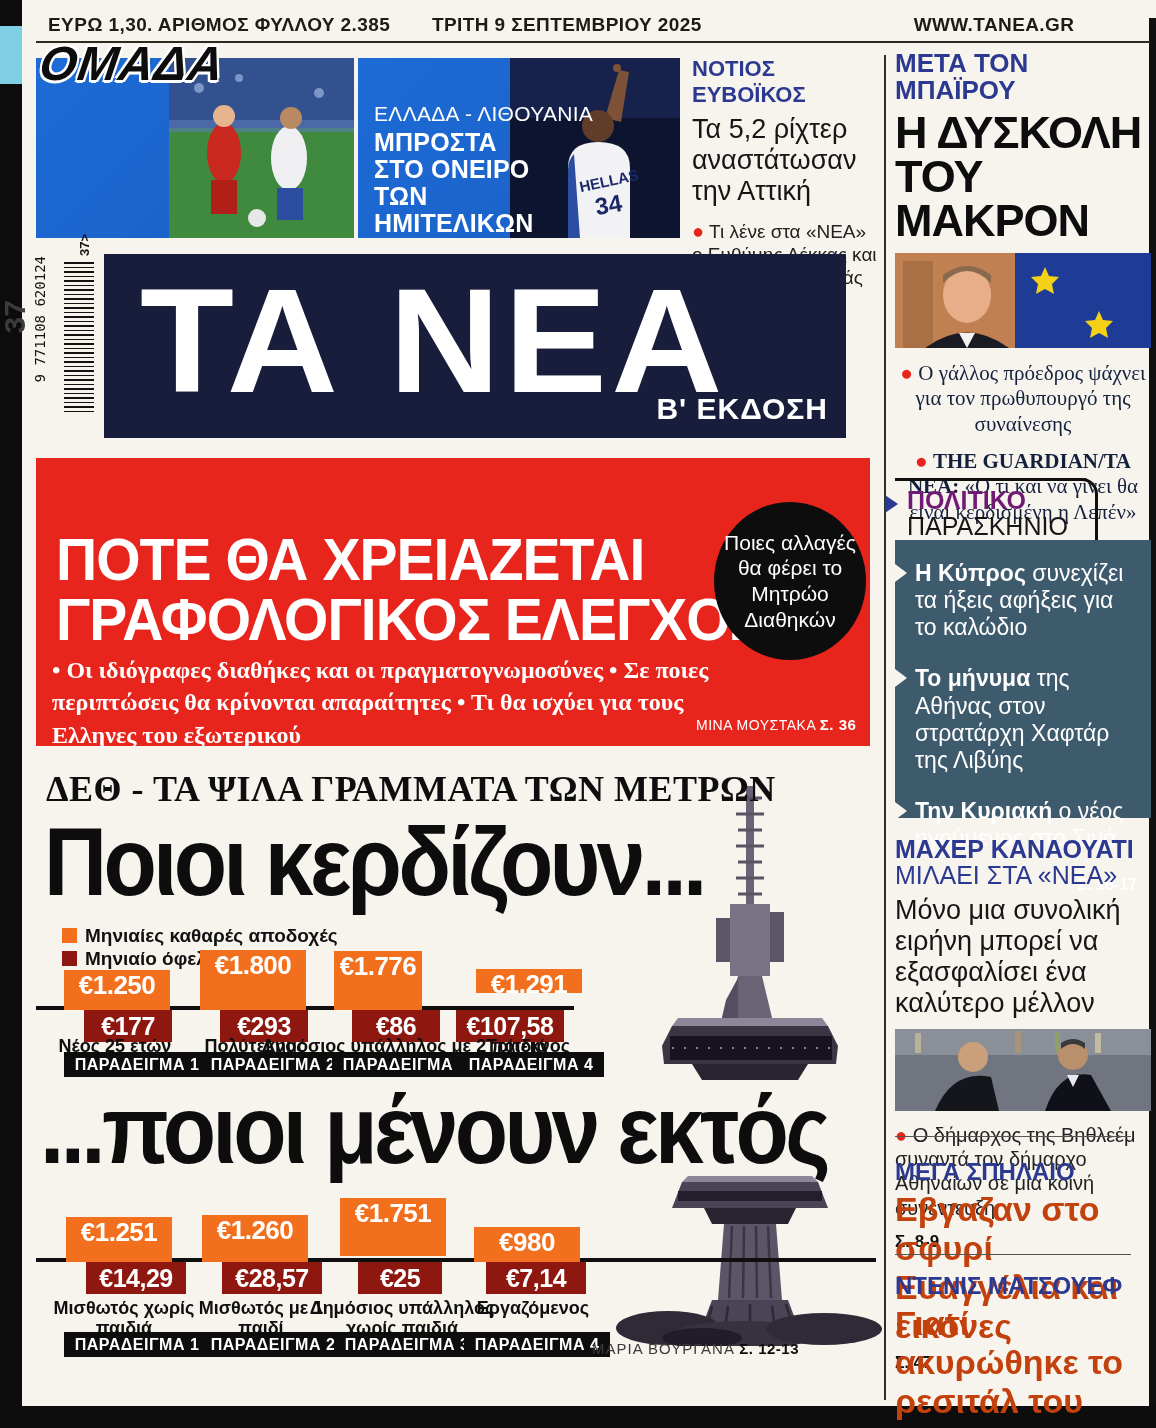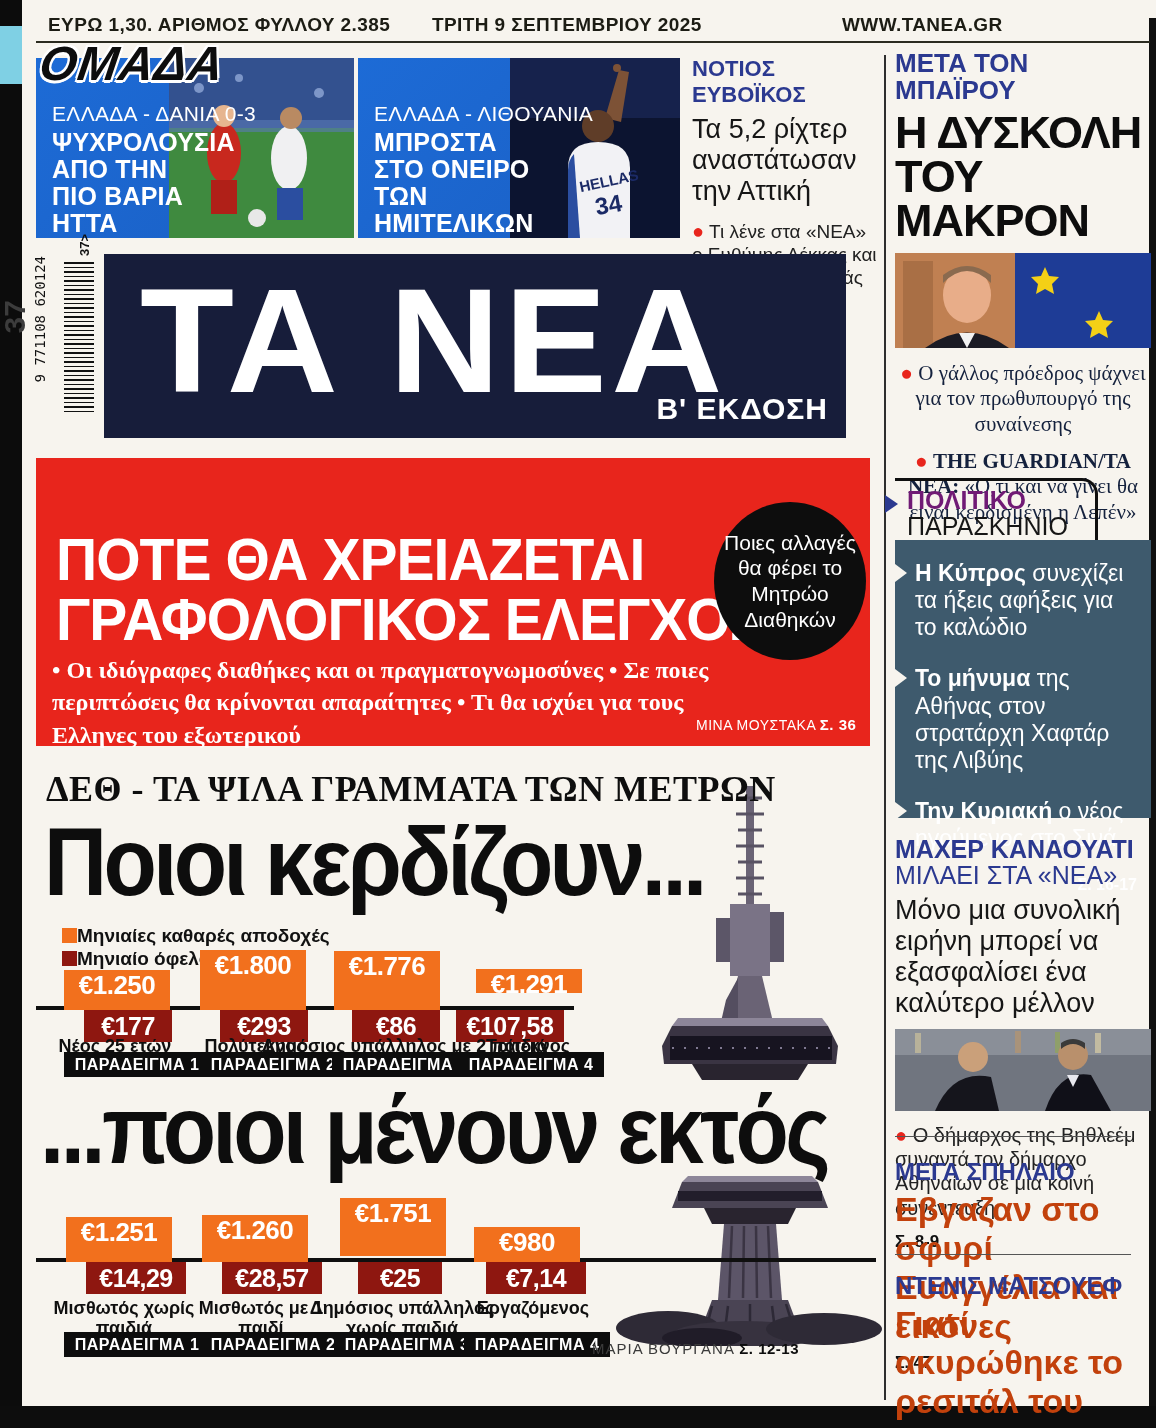--- a/index.html
+++ b/index.html
@@ -43,21 +43,21 @@
   .wills-label{position:absolute;left:10px;top:12px;background:#0d0d0d;color:#fff;font-size:38px;font-weight:800;padding:3px 14px;letter-spacing:1px;}
   .wills-h{position:absolute;left:20px;color:#fff;font-weight:800;font-size:60px;line-height:1.0;letter-spacing:-1px;transform:scaleX(.95);transform-origin:left;white-space:nowrap;}
   .wills-circle{position:absolute;left:678px;top:44px;width:152px;height:158px;background:#0d0d0d;border-radius:50%;
     display:flex;align-items:center;justify-content:center;text-align:center;color:#fff;font-size:21px;line-height:1.22;padding:6px;box-sizing:border-box;}
   .wills-sub{position:absolute;left:16px;top:196px;width:720px;color:#fff;font-family:"Liberation Serif",serif;font-weight:bold;font-size:24px;line-height:1.35;}
   .wills-by{position:absolute;left:660px;top:258px;color:#fff;font-size:14px;letter-spacing:.5px;}
   .wills-by b{font-size:15px;}
   
   .feat-kicker{left:46px;top:768px;font-family:"Liberation Serif",serif;font-weight:bold;font-size:36px;letter-spacing:.5px;color:#0e0e0e;z-index:3;}
   .hugehead{font-weight:800;font-size:97px;letter-spacing:-4px;color:#0d0d0d;transform:scaleX(.9);transform-origin:left;white-space:nowrap;z-index:3;}
-  .legend-row{display:flex;align-items:center;font-size:19px;font-weight:800;color:#111;height:23px;}
+  .legend-row{display:flex;align-items:center;gap:8px;font-size:19px;font-weight:800;color:#111;height:23px;}
   .legend-sq{width:15px;height:15px;display:inline-block;}
   .baseline{background:#0f0f0f;height:4px;z-index:2;}
   .obar{background:#f2701d;z-index:2;text-align:center;}
   .obar span{color:#fff;font-weight:800;font-size:26px;line-height:1.2;letter-spacing:-.5px;}
   .rbar{background:#8e1710;z-index:2;height:32px;text-align:center;}
   .rbar span{color:#fff;font-weight:800;font-size:25px;line-height:32px;letter-spacing:-.5px;}
   .clabel{font-size:18px;font-weight:800;color:#0f0f0f;text-align:center;line-height:1.12;z-index:2;}
   .ctag{text-align:center;z-index:2;}
   .ctag span{background:#0d0d0d;color:#fff;font-size:16px;font-weight:800;padding:4px 11px;letter-spacing:.5px;white-space:nowrap;}
   .chart-caption{font-size:15px;letter-spacing:1px;color:#3a3a3a;z-index:3;}
@@ -93,45 +93,41 @@
 <div class="page">
 
   <div class="abs spine"></div>
   <div class="abs spine-cyan"></div>
   <div class="abs spine-num">37</div>
   <div class="abs right-strip"></div>
   <div class="abs bottom-bar"></div>
 
   <div class="abs topline" style="left:48px;">ΕΥΡΩ 1,30. ΑΡΙΘΜΟΣ ΦΥΛΛΟΥ 2.385</div>
   <div class="abs topline" style="left:432px;">ΤΡΙΤΗ 9 ΣΕΠΤΕΜΒΡΙΟΥ 2025</div>
-  <div class="abs topline" style="left:842px;width:250px;text-align:left;">WWW.TANEA.GR</div>
+  <div class="abs topline" style="left:869px;width:250px;text-align:center;">WWW.TANEA.GR</div>
   <div class="abs toprule"></div>
 
   <div class="abs omada">ΟΜΑΔΑ</div>
 
   <div class="abs sbox" style="left:36px;width:318px;">
     <svg class="abs" style="right:0;top:0;" width="185" height="180" viewBox="0 0 185 180">
       <rect width="185" height="70" fill="#33518f"></rect>
         <rect y="70" width="185" height="110" fill="#3f8a3f"></rect>
       <rect y="62" width="185" height="12" fill="#5a79b5" opacity=".6"></rect>
       <circle cx="30" cy="30" r="5" fill="#7d96c8"></circle>
         <circle cx="70" cy="20" r="4" fill="#7d96c8"></circle>
         <circle cx="150" cy="35" r="5" fill="#7d96c8"></circle>
       <ellipse cx="55" cy="95" rx="17" ry="30" fill="#c8281e"></ellipse>
         <circle cx="55" cy="58" r="11" fill="#e6b58f"></circle>
         <rect x="42" y="122" width="26" height="34" fill="#b02018"></rect>
       <ellipse cx="120" cy="100" rx="18" ry="32" fill="#f0f0f2"></ellipse>
         <circle cx="122" cy="60" r="11" fill="#b98a62"></circle>
         <rect x="108" y="130" width="26" height="32" fill="#2b4ea0"></rect>
       <circle cx="88" cy="160" r="9" fill="#e8e8e8"></circle>
     </svg>
-    <div class="txt">
-      <div class="skicker">ΕΛΛΑΔΑ - ΔΑΝΙΑ 0-3</div>
-      <div class="shead" style="width:150px;">ΨΥΧΡΟΛΟΥΣΙΑ ΑΠΟ ΤΗΝ ΠΙΟ ΒΑΡΙΑ ΗΤΤΑ</div>
-    </div>
   </div>
 
   <div class="abs sbox" style="left:358px;width:322px;">
     <svg class="abs" style="right:0;top:0;" width="170" height="180" viewBox="0 0 170 180">
       <rect width="170" height="180" fill="#0c1430"></rect>
       <rect width="170" height="60" fill="#16224c"></rect>
       <path d="M95 60 l14 -48 l10 2 l-8 50 z" fill="#7d5236"></path>
       <circle cx="107" cy="10" r="4" fill="#7d5236"></circle>
       <circle cx="88" cy="68" r="16" fill="#5f3d28"></circle>
       <path d="M58 180 V110 q0 -26 30 -26 q32 0 32 26 V180 Z" fill="#f2f2f5"></path>
@@ -216,21 +212,21 @@
     <div class="legend-row">
       <span class="legend-sq" style="background:#8e1710;"></span>
       <span>Μηνιαίο όφελος</span>
     </div>
   </div>
 
   <div class="abs baseline" style="left:36px;top:1006px;width:538px;"></div>
 
   <div class="abs obar" style="left:64px;top:970px;width:106px;height:40px;"><span>€1.250</span></div>
   <div class="abs obar" style="left:200px;top:950px;width:106px;height:60px;"><span>€1.800</span></div>
-  <div class="abs obar" style="left:334px;top:951px;width:106px;height:59px;"><span>€1.776</span></div>
+  <div class="abs obar" style="left:334px;top:951px;width:88px;height:59px;"><span>€1.776</span></div>
   <div class="abs obar" style="left:476px;top:969px;width:106px;height:24px;"><span>€1.291</span></div>
 
   <div class="abs rbar" style="left:84px;top:1010px;width:88px;"><span>€177</span></div>
   <div class="abs rbar" style="left:220px;top:1010px;width:88px;"><span>€293</span></div>
   <div class="abs rbar" style="left:352px;top:1010px;width:88px;"><span>€86</span></div>
   <div class="abs rbar" style="left:456px;top:1010px;width:108px;"><span>€107,58</span></div>
 
   <div class="abs clabel" style="left:40px;top:1036px;width:150px;">Νέος 25 ετών</div>
   <div class="abs clabel" style="left:190px;top:1036px;width:130px;">Πολύτεκνος</div>
   <div class="abs clabel" style="left:262px;top:1036px;width:260px;white-space:nowrap;">Δημόσιος υπάλληλος με 2 παιδιά</div>

